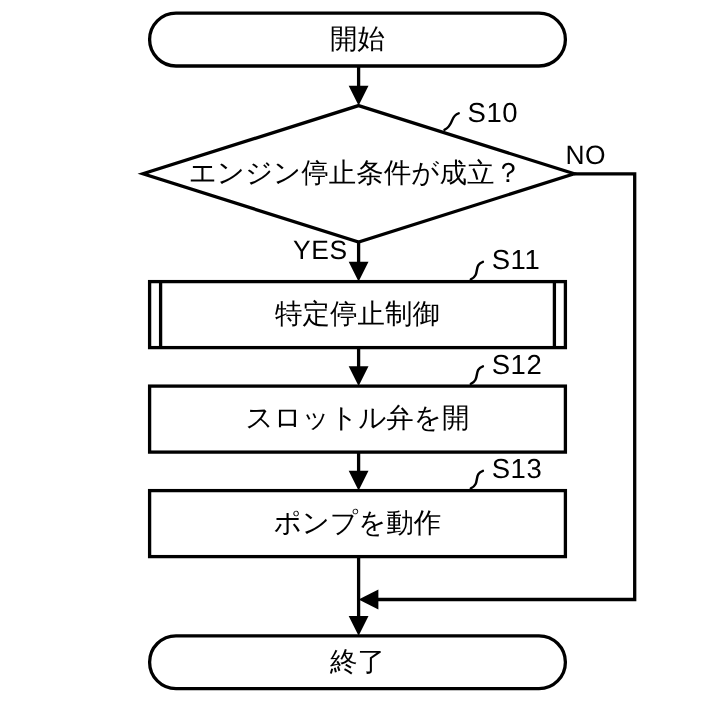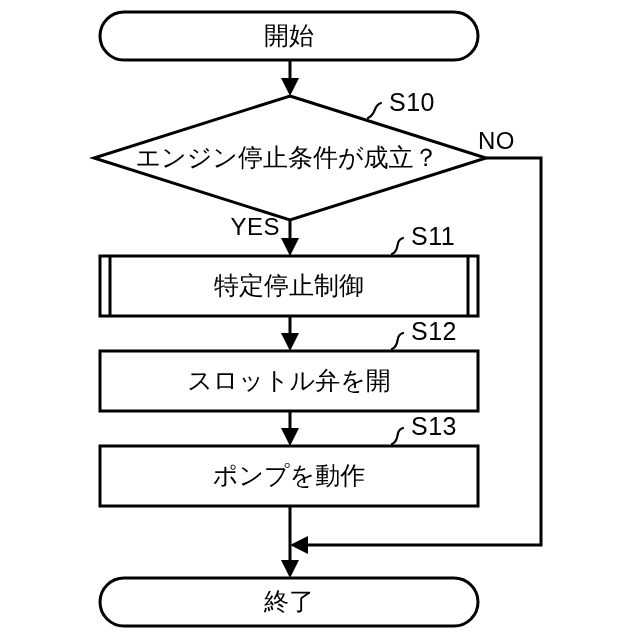--- a/index.html
+++ b/index.html
@@ -11,20 +11,21 @@
     width: 640px;
     height: 640px;
     font-family: "Liberation Sans", "DejaVu Sans", sans-serif;
     overflow: hidden;
   }
   #flowchart-root {
     position: relative;
     width: 550px;
     height: 640px;
     background: #ffffff;
+    padding-left: 36px;
   }
   svg.chart-svg {
     display: block;
     width: 640px;
     height: 640px;
   }
   .shape-stroke {
     fill: #ffffff;
     stroke: #000000;
     stroke-width: 3;

